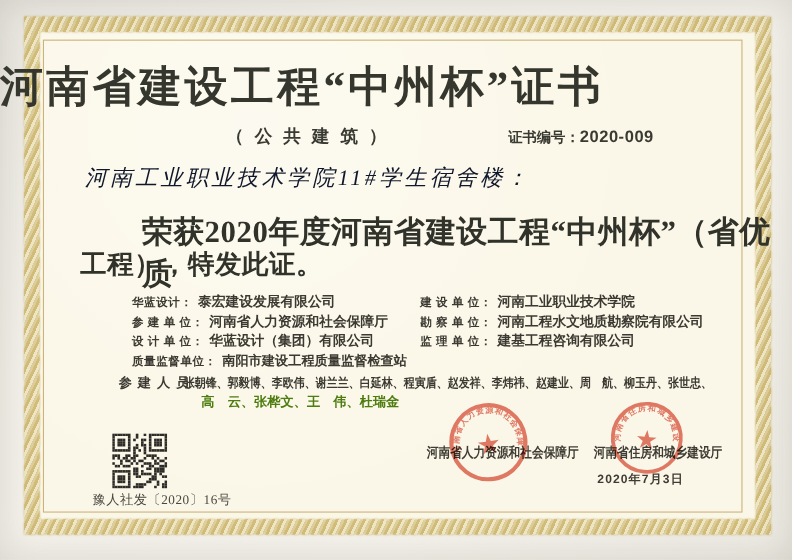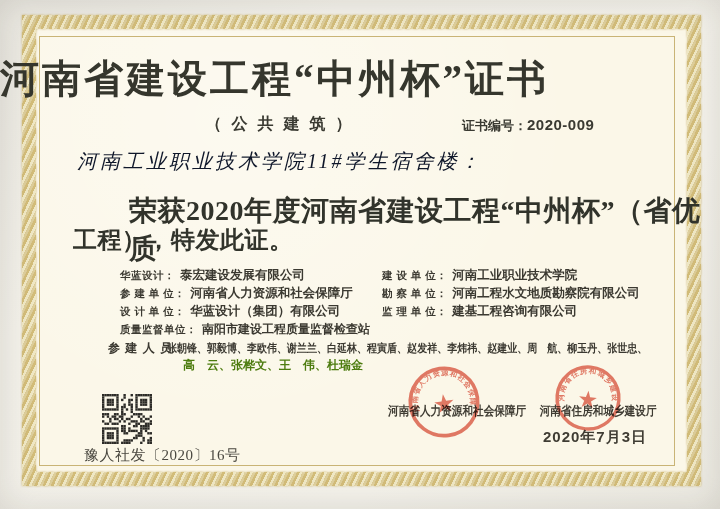--- a/index.html
+++ b/index.html
@@ -43,24 +43,24 @@
     font-family:"Liberation Sans","DejaVu Sans",sans-serif;color:#3b3931;}
   .pline1{top:341px;left:167px;font-size:11.5px;font-weight:bold;white-space:nowrap;
     font-family:"Liberation Sans","DejaVu Sans",sans-serif;color:#3b3931;
     transform:scaleX(.87);transform-origin:left top;}
   .pline2{top:357px;left:183px;font-size:12px;font-weight:bold;white-space:nowrap;
     font-family:"Liberation Sans","DejaVu Sans",sans-serif;color:#4d7c0f;}
   
   .issuers{top:403px;left:388px;display:flex;gap:16px;white-space:nowrap;
     font-family:"Liberation Sans","DejaVu Sans",sans-serif;font-weight:bold;font-size:12.5px;
     color:#3f3c33;transform:scaleX(.85);transform-origin:left top;}
-  .date{top:428px;left:543px;font-size:15px;font-weight:bold;letter-spacing:1px;
+  .date{top:428px;left:543px;font-size:11px;font-weight:bold;letter-spacing:1px;
     font-family:"Liberation Sans","DejaVu Sans",sans-serif;color:#3f3c33;}
   .qr{top:394px;left:102px;width:50px;height:50px;}
-  .docno{top:446px;left:84px;font-size:15px;letter-spacing:.5px;color:#4a4840;}
+  .docno{top:446px;left:84px;font-size:12px;letter-spacing:.5px;color:#4a4840;}
   
   .seal{mix-blend-mode:multiply;opacity:.82;pointer-events:none;}
   .seal-left{top:365px;left:407px;width:74px;height:74px;transform:rotate(-8deg);}
   .seal-right{top:364px;left:554px;width:68px;height:68px;transform:rotate(5deg);}
   .seal text{font-family:"DejaVu Sans","Liberation Sans",sans-serif;font-weight:bold;}
 </style>
 </head>
 <body>
 
 <div class="paper"></div>

